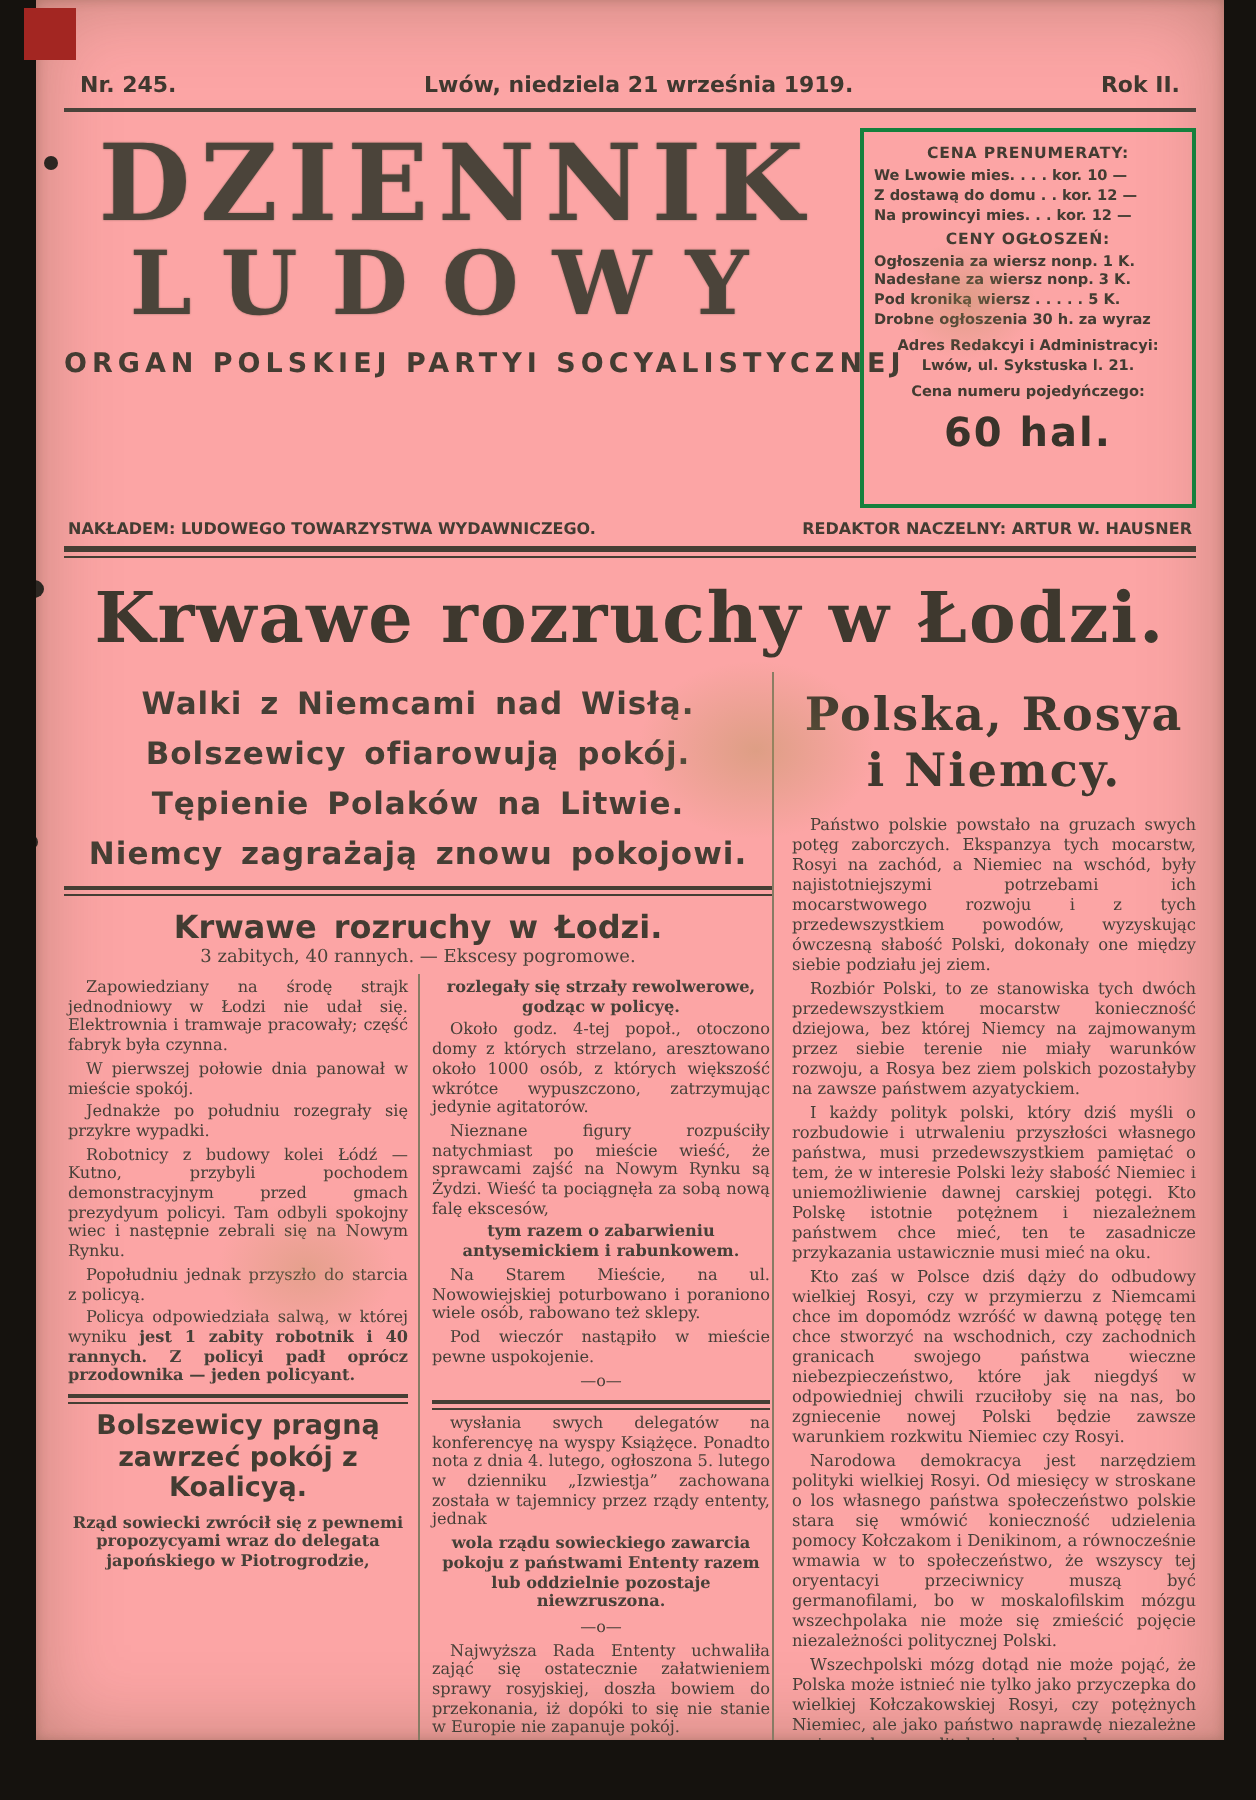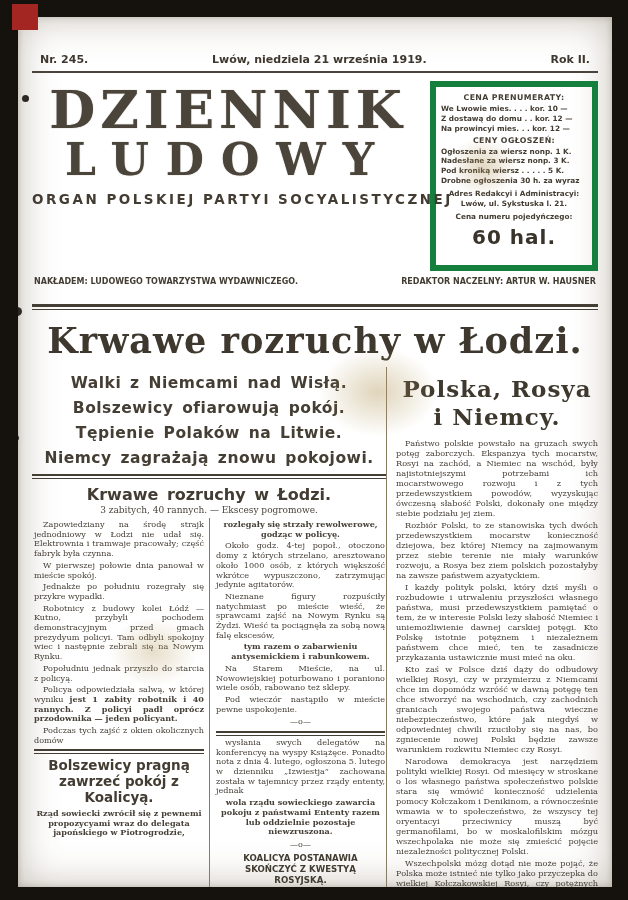--- a/index.html
+++ b/index.html
@@ -8,22 +8,22 @@
     background:#15120e;
     font-family:"DejaVu Serif", serif;
     position:relative;
     overflow:hidden;
   }
   .red-mark {
     position:absolute; left:12px; top:4px; width:26px; height:26px;
     background:#a32622; z-index:5;
   }
   .paper {
-    position:absolute; left:18px; top:17px; width:594px; height:870px;
-    background:#ffffff;
+    position:absolute; left:18px; top:0; width:594px; height:870px;
+    background:#fca5a5;
     box-shadow: inset 0 0 40px rgba(90,70,40,.35), inset 0 0 6px rgba(60,45,25,.25);
     padding:0 14px; overflow:hidden; color:#474038;
   }
   .stain { position:absolute; border-radius:50%; pointer-events:none; }
   .stain1 { left:300px; top:330px; width:120px; height:90px;
     background:radial-gradient(ellipse at center, rgba(176,148,84,.4), rgba(176,148,84,0) 70%); }
   .stain2 { left:90px; top:600px; width:90px; height:70px;
     background:radial-gradient(ellipse at center, rgba(176,148,84,.3), rgba(176,148,84,0) 70%); }
   .stain3 { left:430px; top:120px; width:70px; height:60px;
     background:radial-gradient(ellipse at center, rgba(170,140,80,.35), rgba(170,140,80,0) 70%); }
@@ -52,31 +52,31 @@
     font-family:"DejaVu Serif", serif; font-weight:bold; font-size:44px;
     letter-spacing:17px; color:#4b443a; line-height:1.02; margin-top:2px;
     text-shadow:0 0 1px rgba(70,60,45,.6);
     text-align:center;
   }
   .mast-sub {
     font-family:"DejaVu Sans", sans-serif; font-weight:bold; font-size:13.5px;
     letter-spacing:2.5px; margin-top:8px; color:#433c32; white-space:nowrap;
   }
   .info-box {
-    width:196px; margin-left:6px; border:6px solid #15803d;
+    width:196px; margin-left:6px; border:2px solid #15803d;
     padding:4px 5px 20px 5px; font-family:"DejaVu Sans", sans-serif;
     font-size:7.3px; font-weight:bold; color:#433c32; height:190px;
   }
   .ib-title { text-align:center; font-size:7.8px; margin:2px 0 2px; letter-spacing:.4px; }
   .ib-line { white-space:nowrap; line-height:1.35; }
   .ib-center { text-align:center; line-height:1.4; }
   .ib-price { text-align:center; font-size:20px; letter-spacing:1px; margin-top:2px; color:#39332a; }
 
   .pub-row {
-    display:flex; justify-content:space-between; margin-top:6px; padding:0 2px 18px 2px;
+    display:flex; justify-content:space-between; margin-top:6px; padding:0 2px 4px 2px;
     font-family:"DejaVu Sans", sans-serif; font-weight:bold; font-size:8px; color:#433c32;
   }
   .rule-heavy { border-top:3px solid #453e34; border-bottom:1px solid #453e34; height:6px; }
 
   
   .headline {
     font-family:"DejaVu Serif", serif; font-weight:bold; font-size:35px;
     text-align:center; margin:10px 0 6px; color:#3e382e; letter-spacing:1px;
   }
 
@@ -182,40 +182,38 @@
 
       <div class="cols">
 
         <div class="col">
           <p>Zapowiedziany na środę strajk jednodniowy w Łodzi nie udał się. Elektrownia i tramwaje pracowały; część fabryk była czynna.</p>
           <p>W pierwszej połowie dnia panował w mieście spokój.</p>
           <p>Jednakże po południu rozegrały się przykre wypadki.</p>
           <p>Robotnicy z budowy kolei Łódź — Kutno, przybyli pochodem demonstracyjnym przed gmach prezydyum policyi. Tam odbyli spokojny wiec i następnie zebrali się na Nowym Rynku.</p>
           <p>Popołudniu jednak przyszło do starcia z policyą.</p>
           <p><span>Policya odpowiedziała salwą, w której wyniku </span><span class="pb">jest 1 zabity robotnik i 40 rannych. Z policyi padł oprócz przodownika — jeden policyant.</span></p>
-          <p>Podczas tych zajść z okien okolicznych domów</p>
           <div class="rule2"></div>
           <div class="art-title-sans">Bolszewicy pragną zawrzeć pokój z Koalicyą.</div>
           <p class="pc">Rząd sowiecki zwrócił się z pewnemi propozycyami wraz do delegata japońskiego w Piotrogrodzie,</p>
 
         </div>
 
         <div class="col">
           <p class="pc">rozlegały się strzały rewolwerowe, godząc w policyę.</p>
           <p>Około godz. 4-tej popoł., otoczono domy z których strzelano, aresztowano około 1000 osób, z których większość wkrótce wypuszczono, zatrzymując jedynie agitatorów.</p>
           <p>Nieznane figury rozpuściły natychmiast po mieście wieść, że sprawcami zajść na Nowym Rynku są Żydzi. Wieść ta pociągnęła za sobą nową falę ekscesów,</p>
           <p class="pc">tym razem o zabarwieniu antysemickiem i rabunkowem.</p>
           <p>Na Starem Mieście, na ul. Nowowiejskiej poturbowano i poraniono wiele osób, rabowano też sklepy.</p>
           <p>Pod wieczór nastąpiło w mieście pewne uspokojenie.</p>
           <p class="divider">—o—</p>
           <div class="rule2"></div>
           <p>wysłania swych delegatów na konferencyę na wyspy Książęce. Ponadto nota z dnia 4. lutego, ogłoszona 5. lutego w dzienniku „Izwiestja” zachowana została w tajemnicy przez rządy ententy, jednak</p>
           <p class="pc">wola rządu sowieckiego zawarcia pokoju z państwami Ententy razem lub oddzielnie pozostaje niewzruszona.</p>
           <p class="divider">—o—</p>
-          <div class="art-title-small">KOALICYA POSTANAWIA SKOŃCZYĆ Z KWESTYĄ ROSYJSKĄ.</div>
           <p>Najwyższa Rada Ententy uchwaliła zająć się ostatecznie załatwieniem sprawy rosyjskiej, doszła bowiem do przekonania, iż dopóki to się nie stanie w Europie nie zapanuje pokój.</p>
 
         </div>
       </div>
     </div>
 
     <div class="right-region">
       <div class="polska-title">Polska, Rosya i Niemcy.</div>
       <p>Państwo polskie powstało na gruzach swych potęg zaborczych. Ekspanzya tych mocarstw, Rosyi na zachód, a Niemiec na wschód, były najistotniejszymi potrzebami ich mocarstwowego rozwoju i z tych przedewszystkiem powodów, wyzyskując ówczesną słabość Polski, dokonały one między siebie podziału jej ziem.</p>
       <p>Rozbiór Polski, to ze stanowiska tych dwóch przedewszystkiem mocarstw konieczność dziejowa, bez której Niemcy na zajmowanym przez siebie terenie nie miały warunków rozwoju, a Rosya bez ziem polskich pozostałyby na zawsze państwem azyatyckiem.</p>

